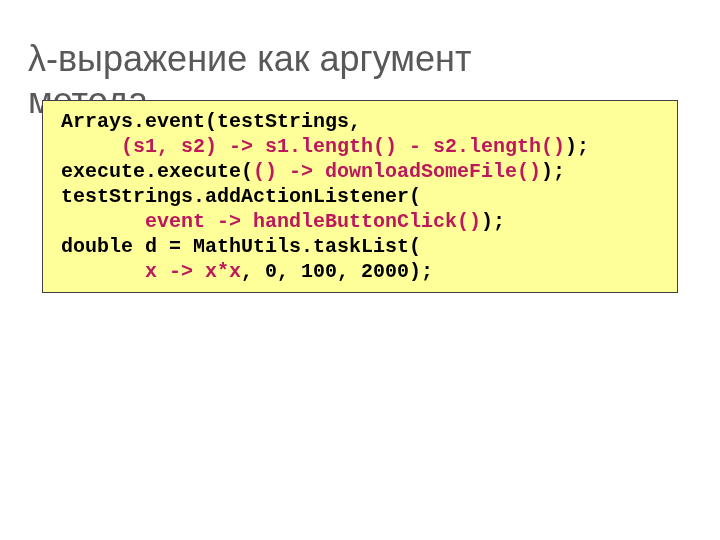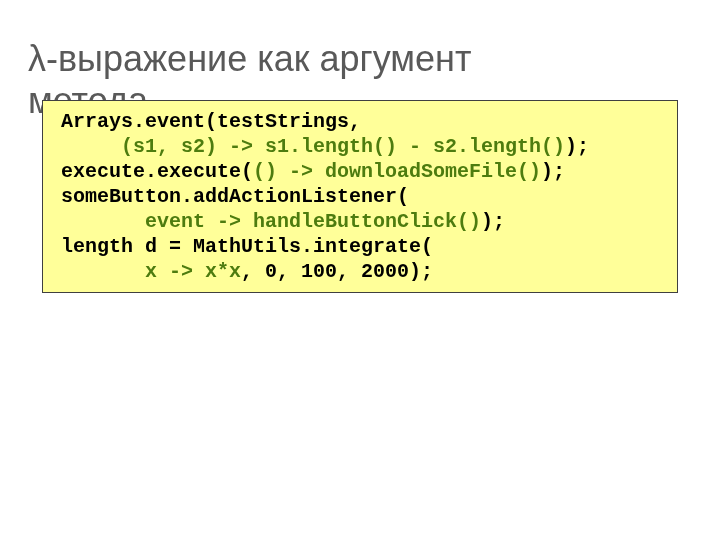--- a/index.html
+++ b/index.html
@@ -35,29 +35,29 @@
     border: 1px solid #404040;
     padding: 8px 6px 8px 6px;
     font-family: "Courier New", Courier, monospace;
     font-size: 20px;
     line-height: 25px;
     color: #000000;
     font-weight: bold;
     white-space: pre;
   }
   .lam {
-    color: #4d7c0f;
+    color: #be185d;
   }
 </style>
 </head>
 <body>
 
 <div class="slide">
   <div class="title">λ-выражение как аргумент метода</div>
 
   <div class="code-box"><span> Arrays.event(testStrings,</span>
 <span>      </span><span class="lam">(s1, s2) -&gt; s1.length() - s2.length()</span><span>);</span>
 <span> execute.execute(</span><span class="lam">() -&gt; downloadSomeFile()</span><span>);</span>
-<span> someButton.addActionListener(</span>
+<span> testStrings.addActionListener(</span>
 <span>        </span><span class="lam">event -&gt; handleButtonClick()</span><span>);</span>
-<span> length d = MathUtils.integrate(</span>
+<span> double d = MathUtils.taskList(</span>
 <span>        </span><span class="lam">x -&gt; x*x</span><span>, 0, 100, 2000);</span></div>
 </div>
 
 </body></html>

